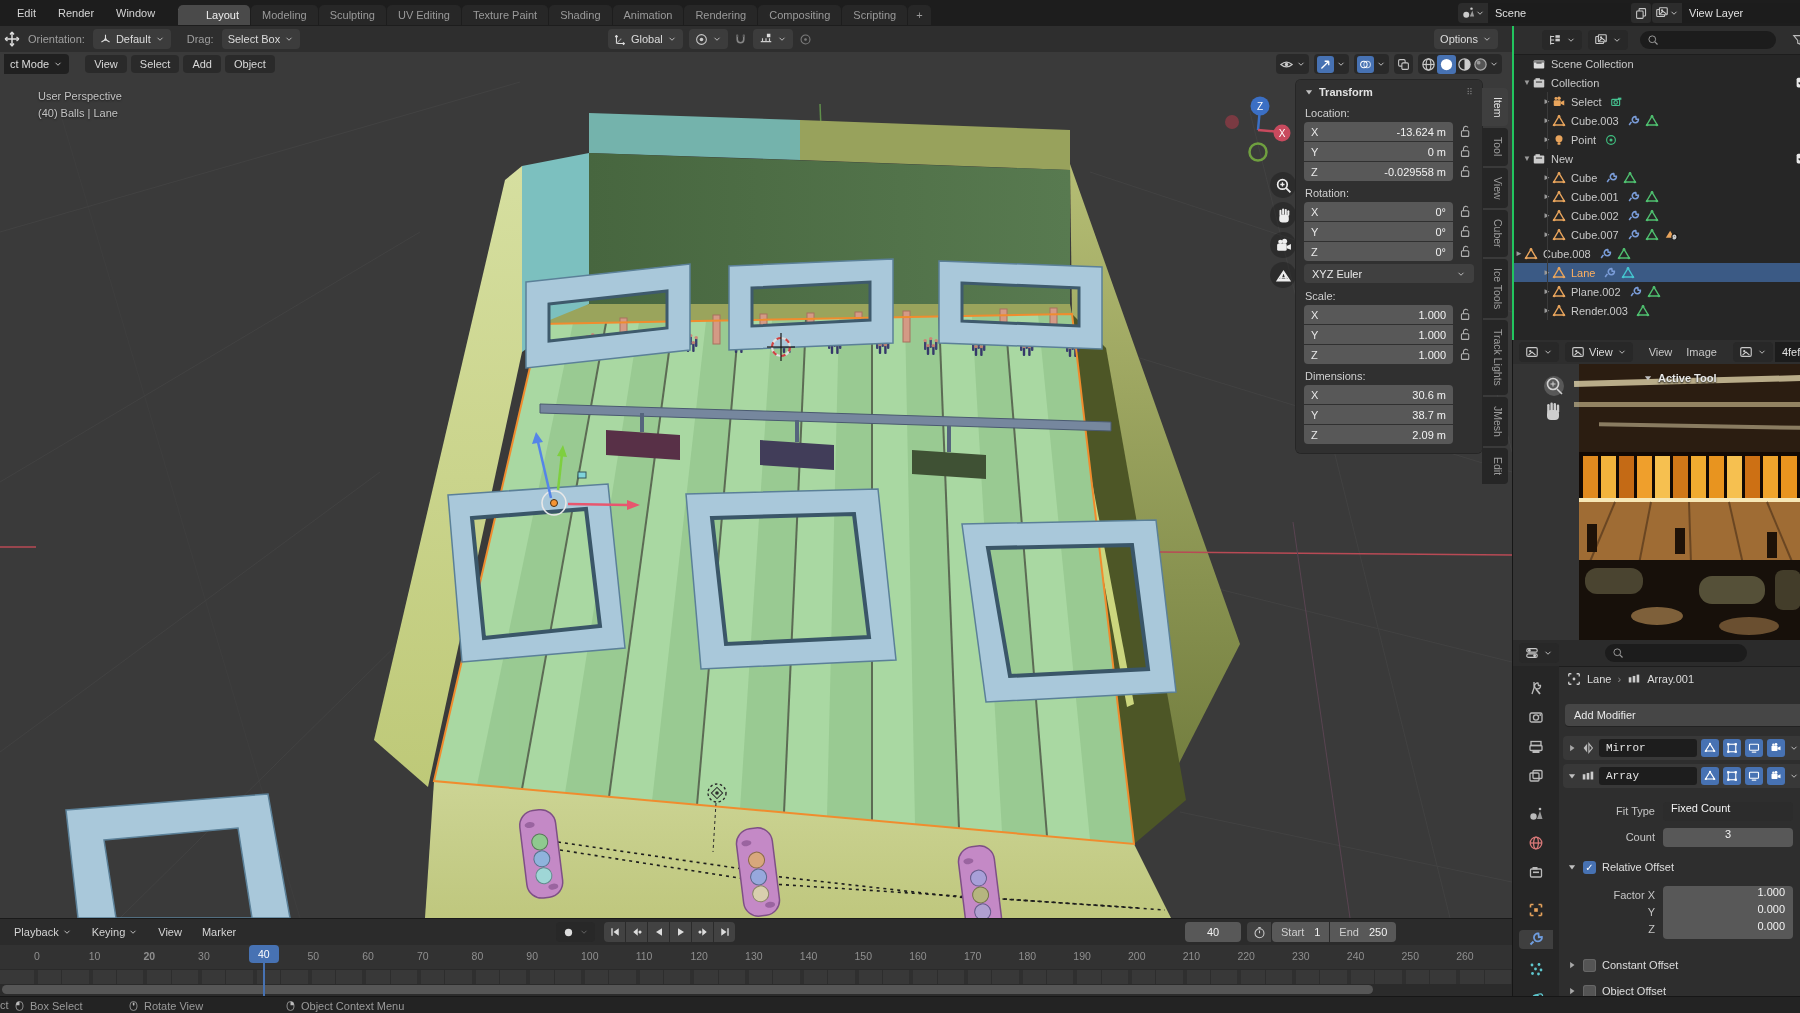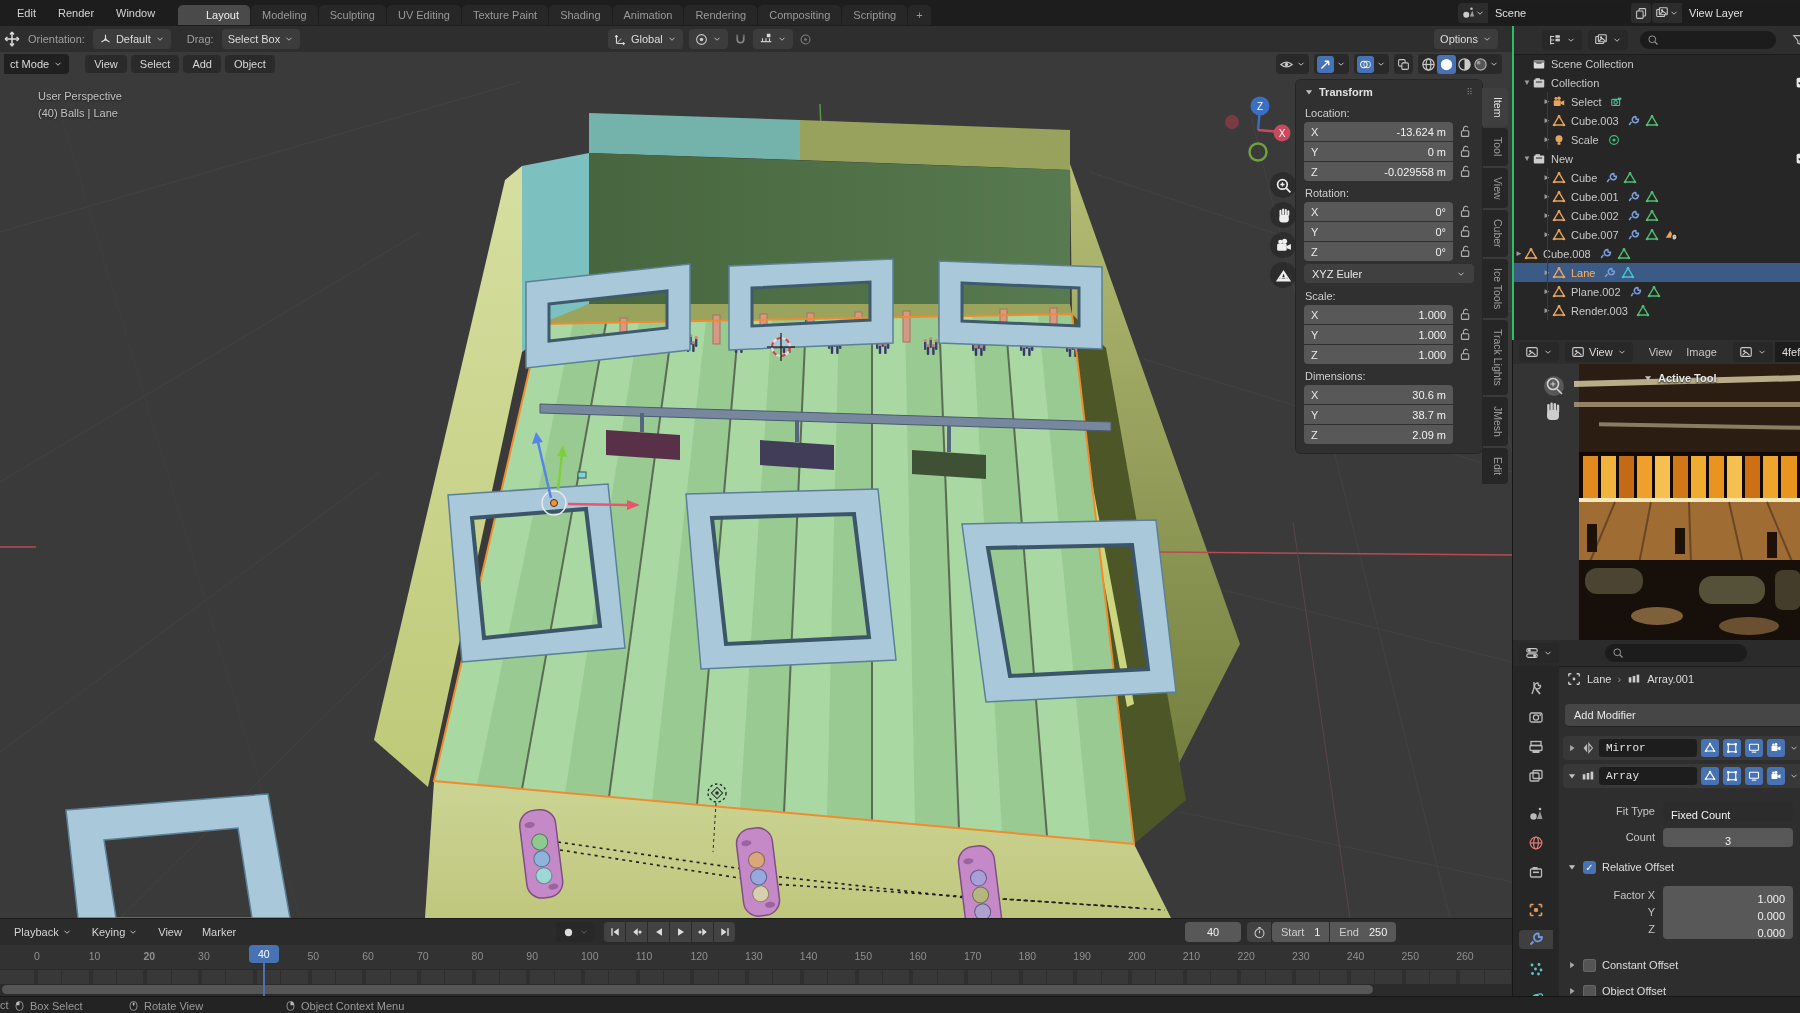--- a/index.html
+++ b/index.html
@@ -98,21 +98,21 @@
   .ptab.active{background:#3f3f3f;}
   .ptab.gap{margin-top:8px;}
   #propbody{left:46px;top:26px;width:242px;height:330px;}
   #crumb{left:8px;top:6px;gap:6px;color:#dcdcdc;}
   #addmod{left:6px;top:38px;width:228px;height:22px;background:#464646;border-radius:4px;display:flex;align-items:center;padding:0 9px;color:#e8e8e8;box-shadow:0 1px 0 #222;}
   .modrow{position:absolute;left:4px;width:232px;height:24px;background:#383838;border-radius:4px;display:flex;align-items:center;padding:0 4px;gap:4px;}
   .modrow .name{background:#1d1d1d;border-radius:3px;height:18px;flex:1;display:flex;align-items:center;padding:0 7px;color:#e5e5e5;font-family:Liberation Mono, monospace;}
   .modtg{width:18px;height:18px;background:#4772b3;border-radius:3px;display:flex;align-items:center;justify-content:center;}
   .prow{position:absolute;left:0;width:242px;height:22px;display:flex;align-items:center;}
   .prow .plab{width:96px;text-align:right;color:#c5c5c5;padding-right:8px;}
-  .pfield{flex:1;margin-right:8px;background:#585858;border-radius:4px;height:19px;display:flex;align-items:flex-end;padding:0 8px;color:#f2f2f2;}
+  .pfield{flex:1;margin-right:8px;background:#585858;border-radius:4px;height:19px;display:flex;align-items:flex-start;padding:0 8px;color:#f2f2f2;}
   .pfield.dd{background:#2c2c2c;}
   .stackt{border-radius:4px 4px 0 0;} .stackm{border-radius:0;} .stackb{border-radius:0 0 4px 4px;}
   .chk{width:13px;height:13px;border-radius:3px;background:#4772b3;color:#fff;font-size:10px;display:flex;align-items:center;justify-content:center;}
   .chk.off{background:#545454;box-shadow:inset 0 0 0 1px #666;}
   .subhdr{position:absolute;left:0;width:242px;height:22px;display:flex;align-items:center;gap:6px;color:#dedede;}
 </style>
 </head>
 <body>
 
 <div id="topbar" class="abs">
@@ -1157,21 +1157,21 @@
         </span>
       </div>
       <div class="orow" style="padding-left: 28px;">
         <span class="arrow">►</span>
         <span class="ic">
           <svg width="14" height="14" viewBox="0 0 16 16" fill="none" stroke="#c8c8c8" stroke-width="1.3">
             <circle cx="8" cy="6.5" r="4" fill="#e8a45c" stroke="none"></circle>
             <rect x="6.3" y="10.5" width="3.4" height="3" rx="1" fill="#e8a45c" stroke="none"></rect>
           </svg>
         </span>
-        <span class="olabel">Scale</span>
+        <span class="olabel">Point</span>
         <span class="extras">
           <span class="ic">
             <svg width="14" height="14" viewBox="0 0 16 16" fill="none" stroke="#c8c8c8" stroke-width="1.3">
               <circle cx="8" cy="8" r="5" stroke="#3fbf7f"></circle>
               <circle cx="8" cy="8" r="1.8" fill="#3fbf7f" stroke="none"></circle>
             </svg>
           </span>
         </span>
       </div>
       <div class="orow" style="padding-left: 8px;">

